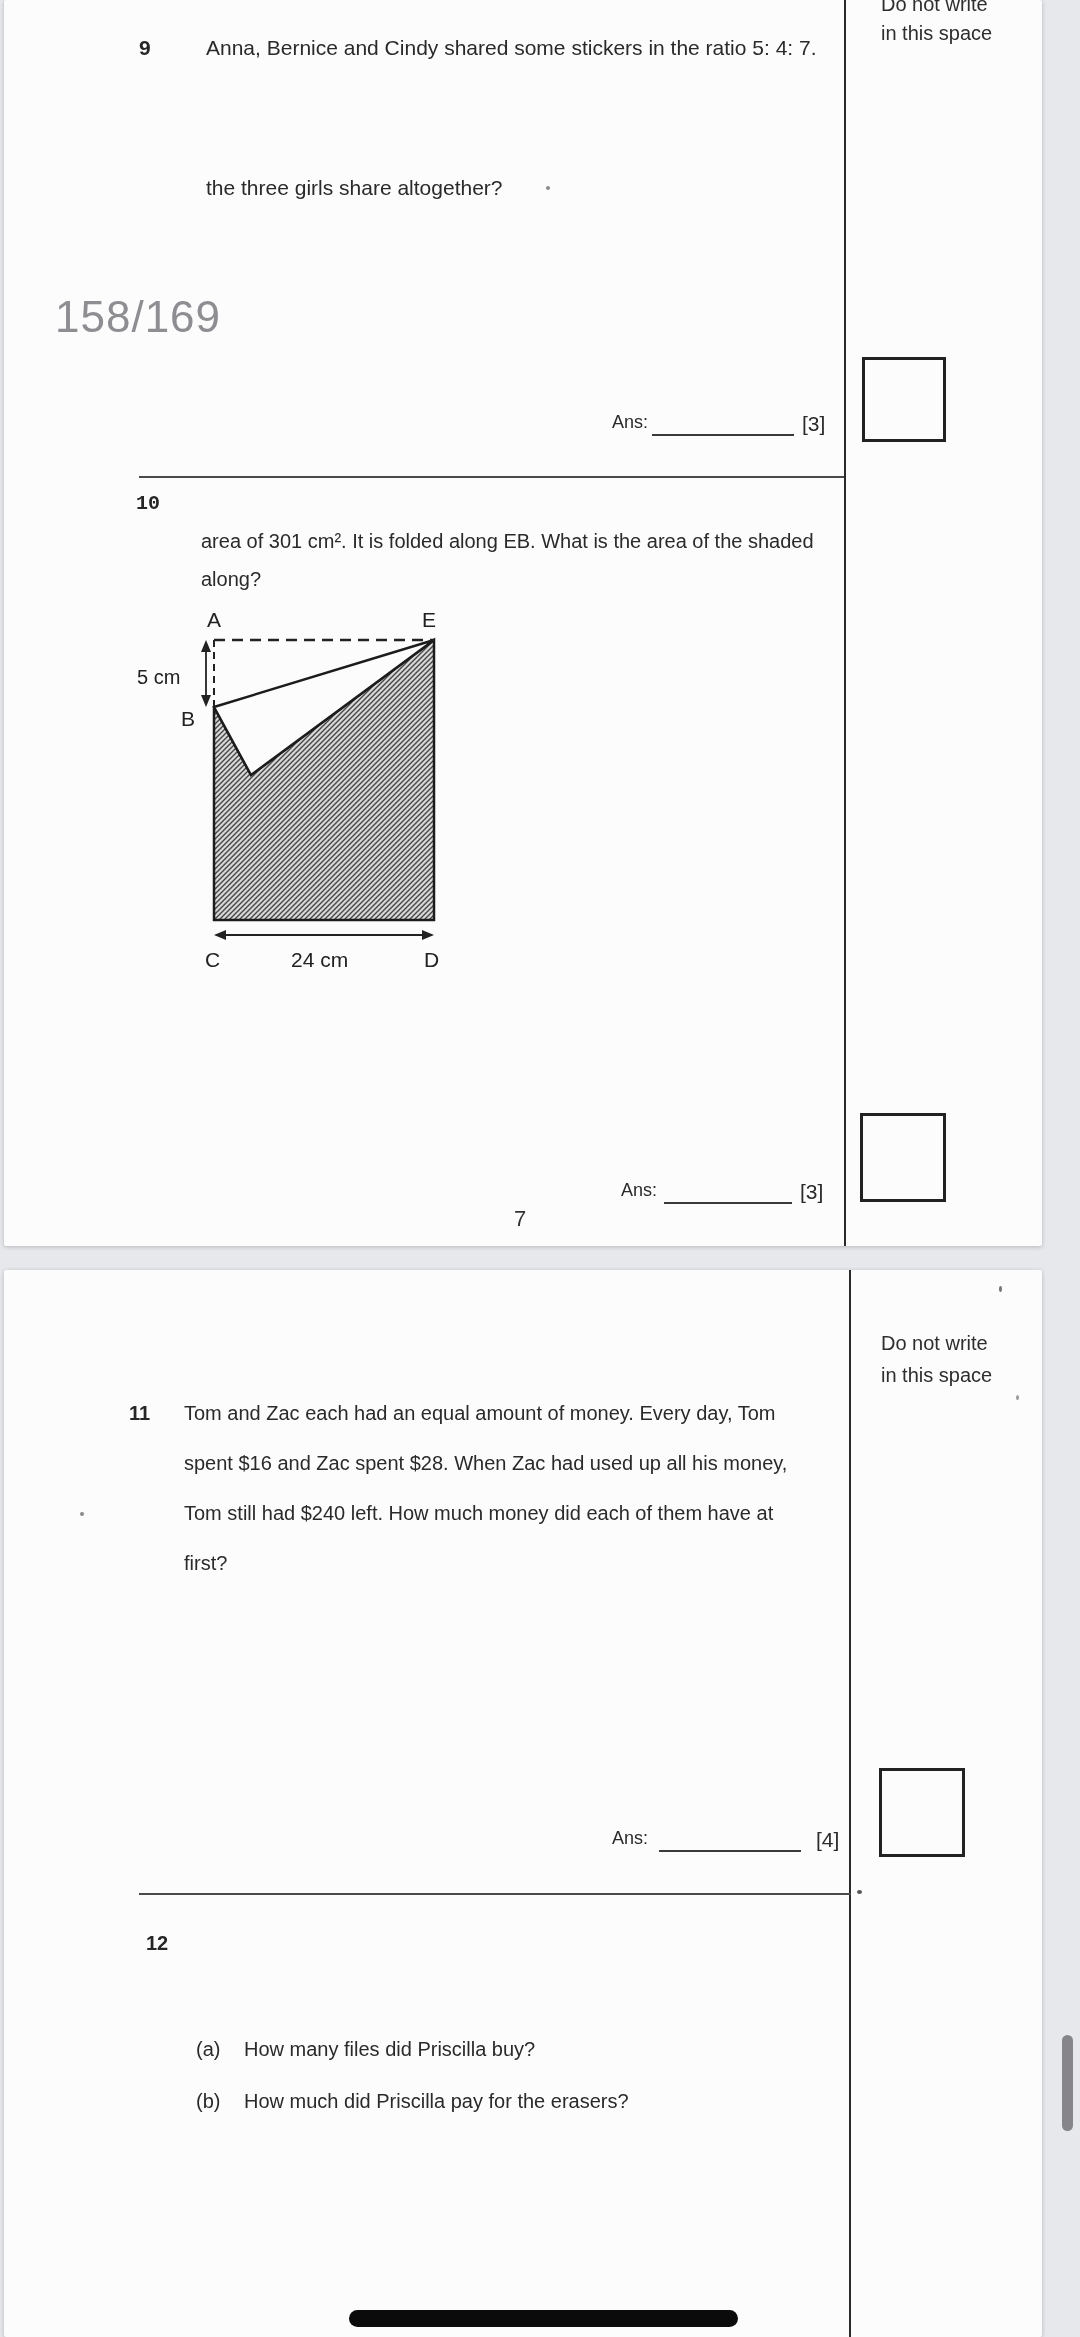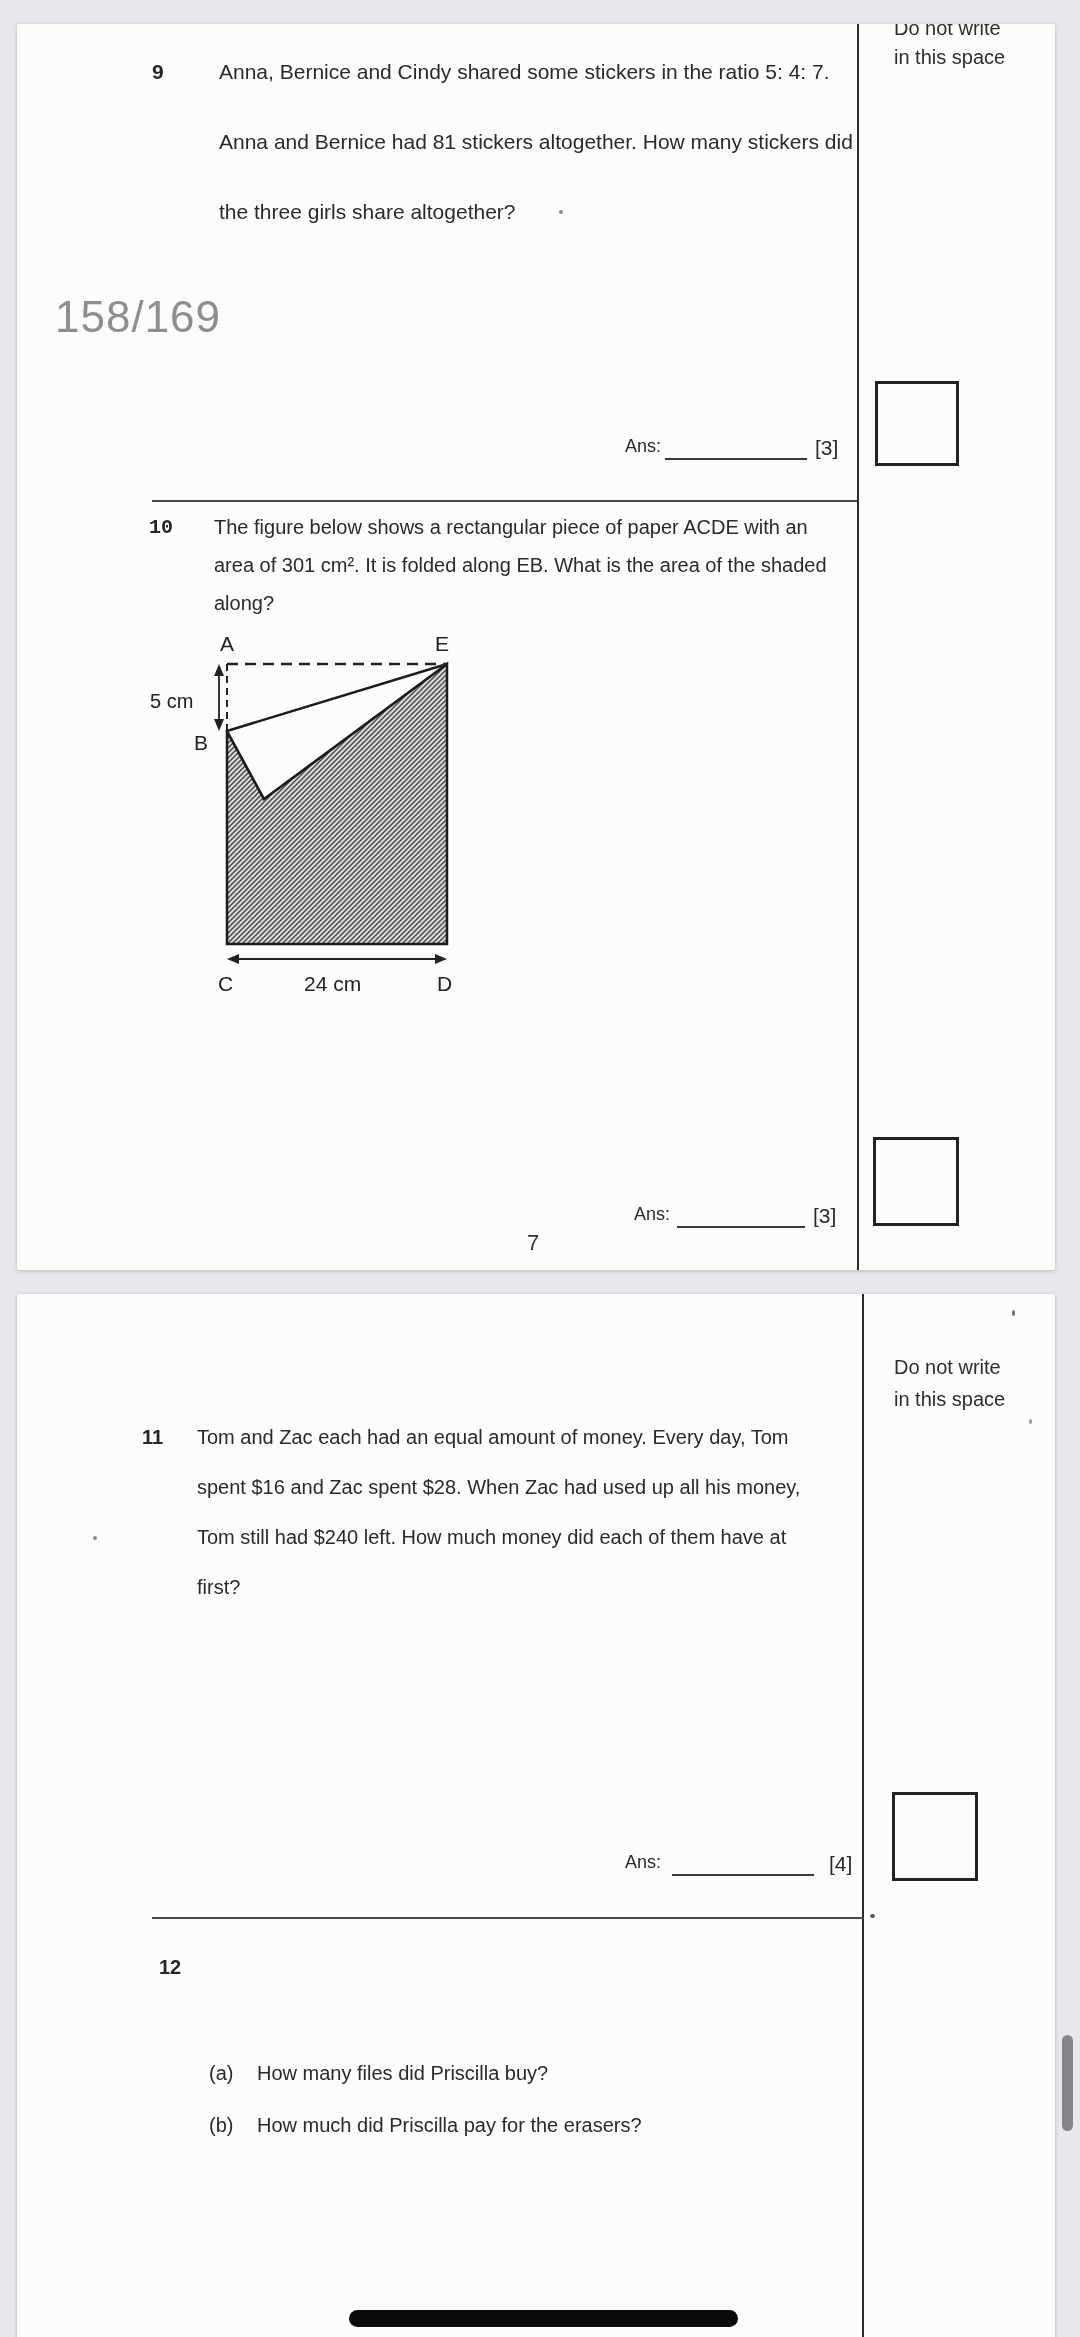--- a/index.html
+++ b/index.html
@@ -3,22 +3,22 @@
 <meta charset="utf-8">
 <style>
   html,body{margin:0;padding:0;}
   body{
     width:1080px;height:2337px;position:relative;
     background:#e7e8ec;overflow:hidden;
     font-family:"Liberation Sans","DejaVu Sans",sans-serif;
     -webkit-font-smoothing:antialiased;
   }
   .page{
-    position:absolute;left:17px;width:1038px;background:#fcfcfd;
-    box-shadow:0 1px 4px rgba(0,0,0,0.22);border-radius:2px;overflow:hidden;margin-top:24px;
+    position:absolute;left:4px;width:1038px;background:#fcfcfd;
+    box-shadow:0 1px 4px rgba(0,0,0,0.22);border-radius:2px;overflow:hidden;
   }
   #page1{top:0;height:1246px;}
   #page2{top:1270px;height:1067px;}
   .vrule{position:absolute;top:0;width:2px;background:#2a2a2a;}
   .note{position:absolute;font-size:20px;color:#2e2e2e;white-space:nowrap;}
   .qnum{position:absolute;font-size:20px;font-weight:700;color:#262626;}
   .ln{position:absolute;font-size:20px;color:#2a2a2a;white-space:nowrap;}
   .ln.p1{font-size:21px;}
   .ansrow{position:absolute;font-size:18px;color:#2a2a2a;}
   .ansline{position:absolute;border-bottom:2px solid #3a3a3a;}
@@ -46,33 +46,31 @@
 <body>
 
 <div class="page" id="page1">
   <div class="vrule" style="left:840px;height:1246px;"></div>
 
   <div class="note" style="left:877px;top:-7px;">Do not write</div>
   <div class="note" style="left:877px;top:22px;">in this space</div>
 
   <div class="qnum" style="left:135px;top:36px;font-size:21px;">9</div>
   <div class="ln p1" style="left:202px;top:36px;">Anna, Bernice and Cindy shared some stickers in the ratio 5: 4: 7.</div>
-  <div class="ln p1" style="left:202px;top:106px;">Anna and Bernice had 81 stickers altogether. How many stickers did</div>
   <div class="ln p1" style="left:202px;top:176px;">the three girls share altogether?</div>
   <div class="speck" style="left:542px;top:186px;width:4px;height:4px;"></div>
 
   <div class="ansrow" style="left:608px;top:412px;">Ans:</div>
   <div class="ansline" style="left:648px;top:408px;width:142px;height:26px;"></div>
   <div class="marks" style="left:798px;top:412px;">[3]</div>
   <div class="markerbox" style="left:858px;top:357px;width:78px;height:79px;"></div>
 
   <div class="divider" style="left:135px;top:476px;width:705px;"></div>
 
   <div class="qnum" style="left:132px;top:492px;font-family:Liberation Mono, monospace;">10</div>
-  <div class="ln" style="left:197px;top:492px;">The figure below shows a rectangular piece of paper ACDE with an</div>
   <div class="ln" style="left:197px;top:530px;">area of 301 cm². It is folded along EB. What is the area of the shaded</div>
   <div class="ln" style="left:197px;top:568px;">along?</div>
 
   <svg style="position:absolute;left:115px;top:595px;" width="340" height="390" viewBox="0 0 340 390">
     <defs>
       <pattern id="hatch" patternUnits="userSpaceOnUse" width="5" height="5">
         <path d="M0,5 L5,0 M-1,1 L1,-1 M4,6 L6,4" stroke="#454545" stroke-width="1.4"></path>
       </pattern>
     </defs>
 

